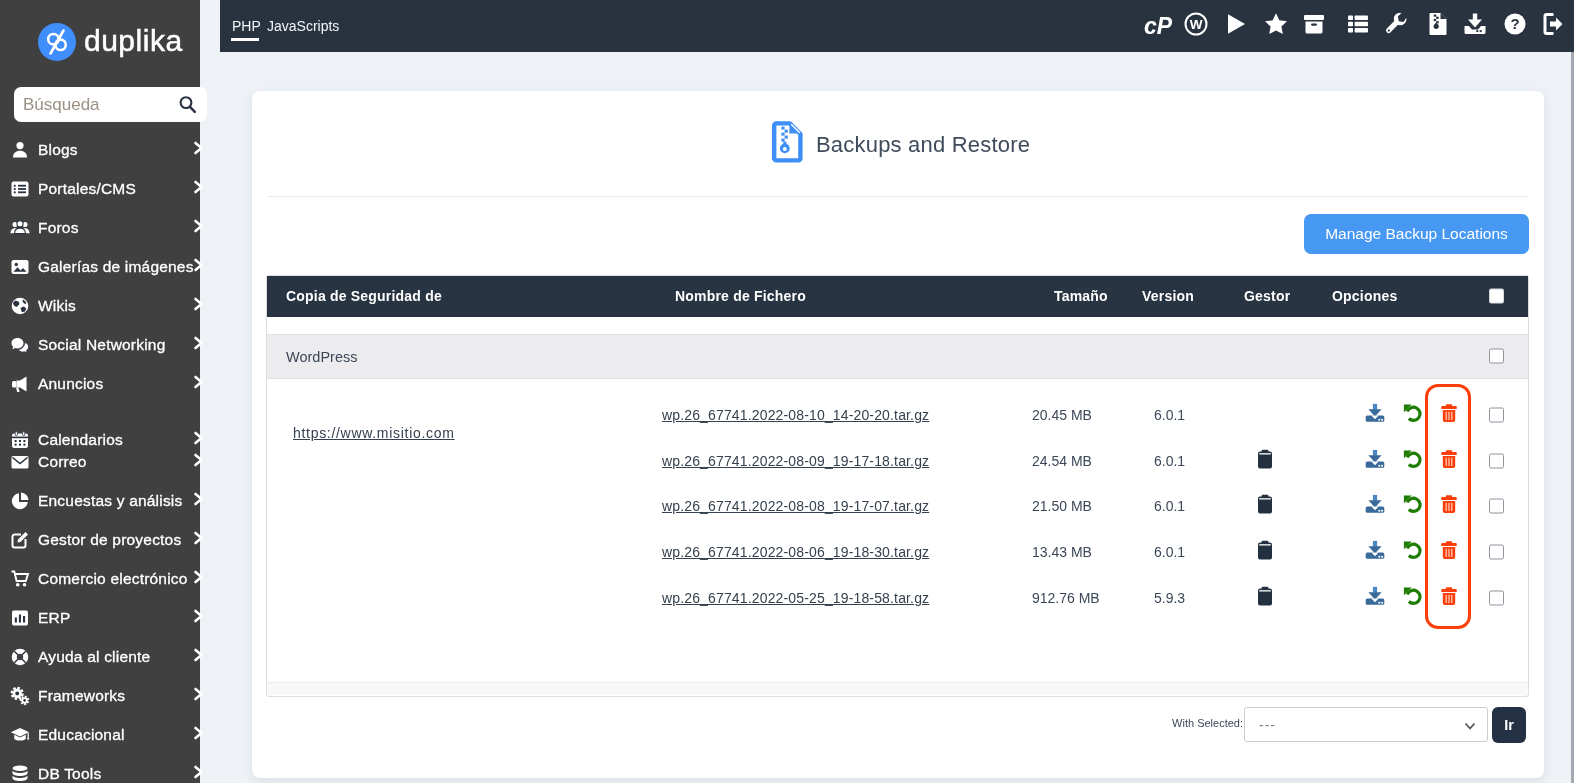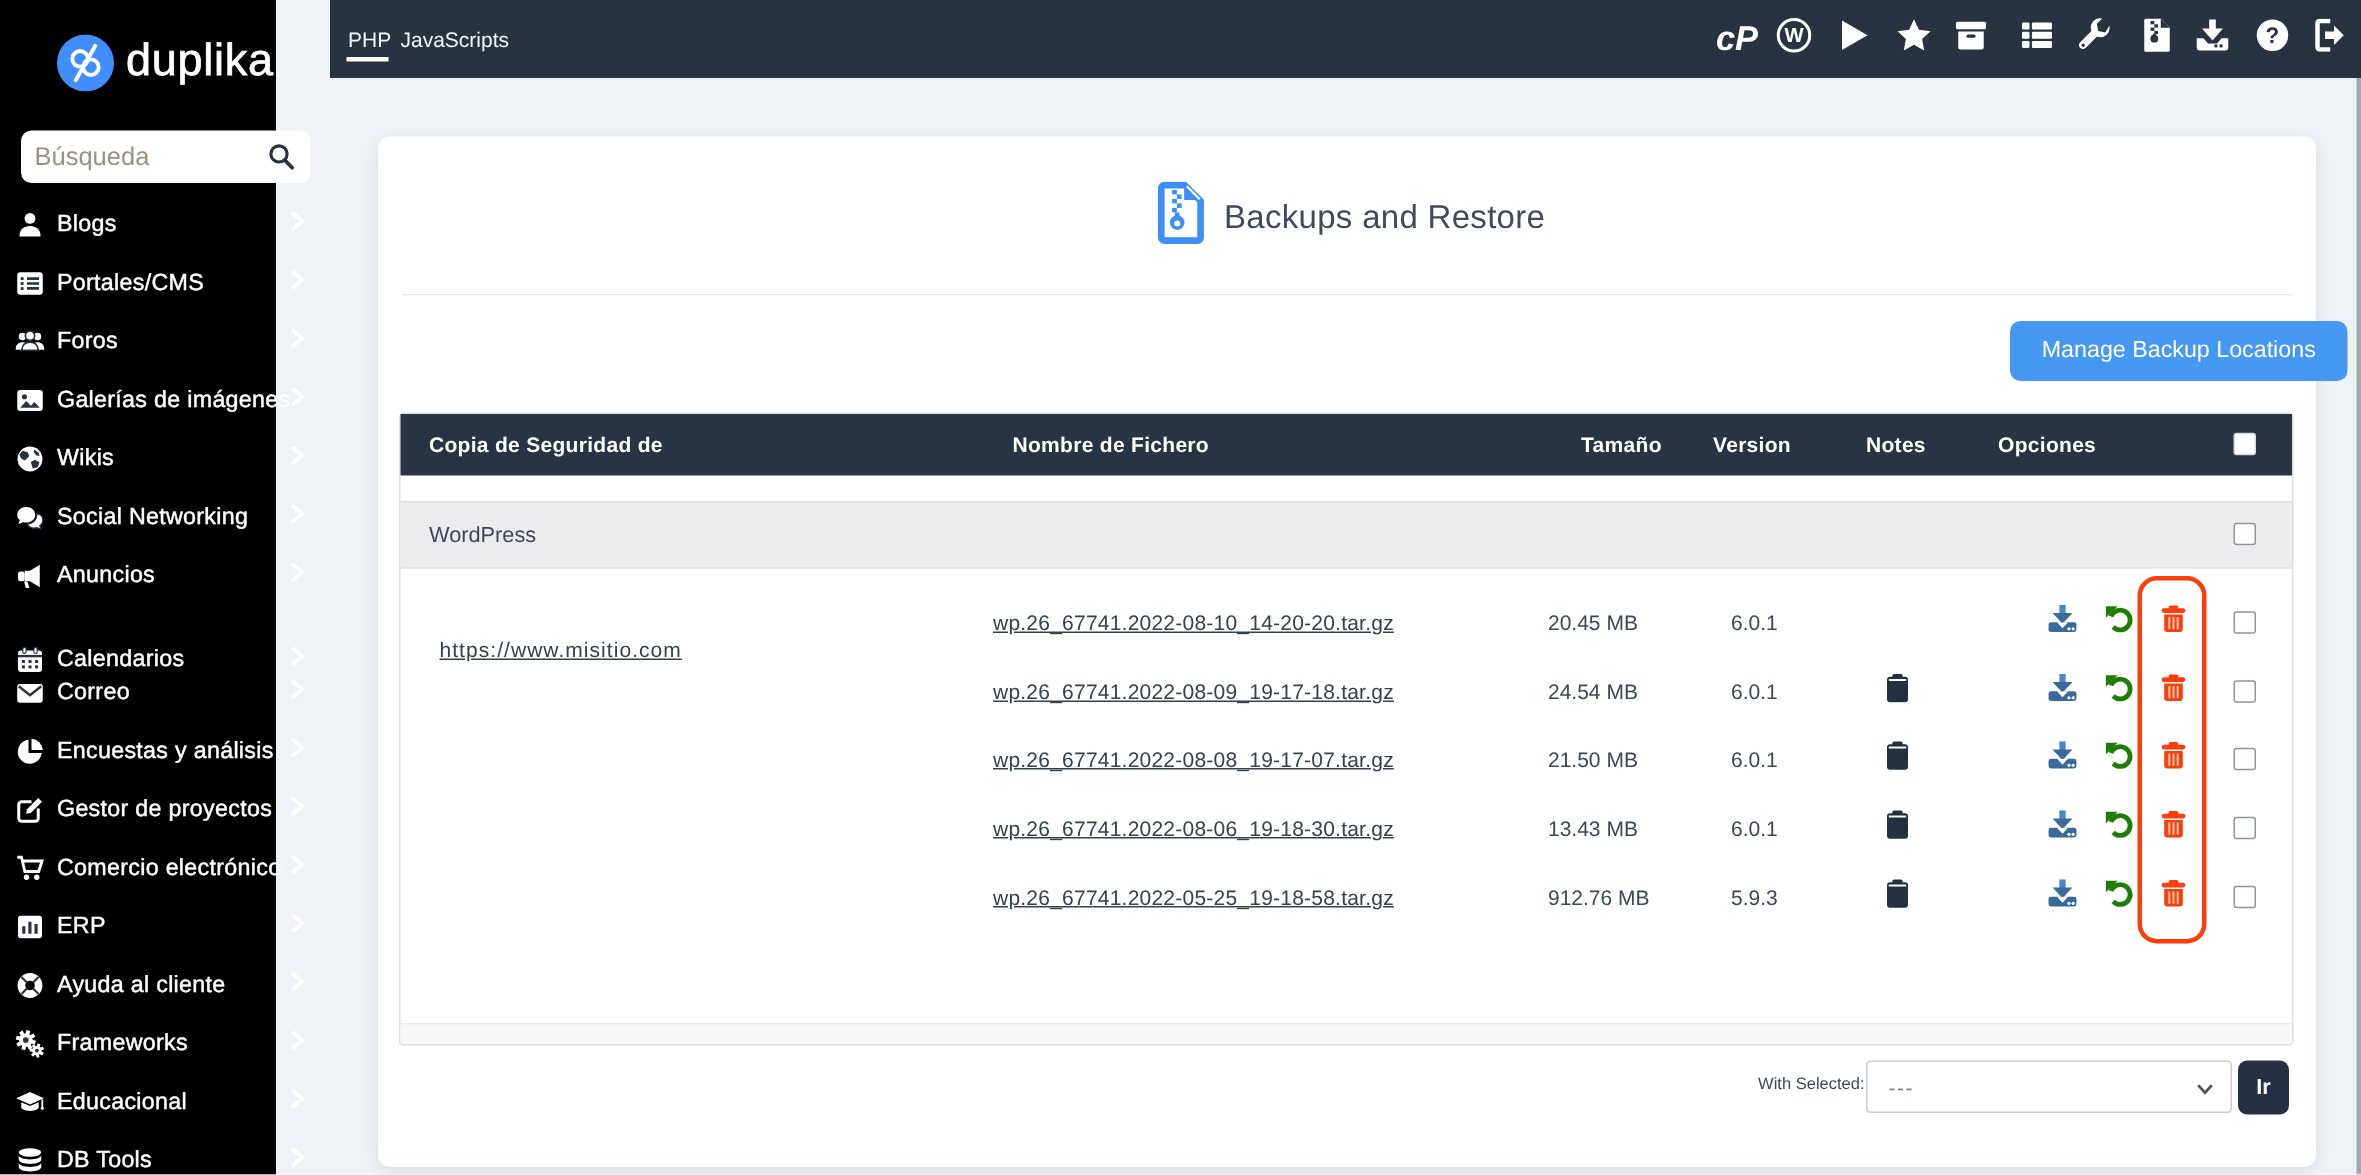--- a/index.html
+++ b/index.html
@@ -1,19 +1,19 @@
 <!DOCTYPE html>
 <html><head>
 <meta charset="utf-8">
 <style>
 * { margin:0; padding:0; box-sizing:border-box; }
 html,body { width:1574px; height:783px; overflow:hidden; }
 body { font-family:"Liberation Sans", sans-serif; background:#eef2f6; position:relative; }
 
-#sidebar { position:absolute; left:0; top:0; width:184px; height:783px; background:#000000; z-index:5; }
+#sidebar { position:absolute; left:0; top:0; width:200px; height:783px; background:#404040; z-index:5; }
 #logo { position:absolute; left:38px; top:23px; }
 #logotext { position:absolute; left:84px; top:24px; color:#fff; font-size:30px; font-weight:400; letter-spacing:0.5px; -webkit-text-stroke:0.5px #fff; }
 #search { position:absolute; left:14px; top:87px; width:193px; height:35px; background:#fff; border-radius:7px; }
 #search span { position:absolute; left:9px; top:8px; font-size:17px; color:#9b9184; }
 #search svg { position:absolute; right:9px; top:7px; }
 .mi { position:absolute; left:0; width:220px; height:39px; color:#fff; }
 .mi .ic { position:absolute; left:10px; top:50%; transform:translateY(-50%); width:20px; height:20px; }
 .mi .lb { position:absolute; left:38px; top:50%; transform:translateY(-50%); font-size:15.5px; letter-spacing:0.2px; white-space:nowrap; -webkit-text-stroke:0.3px #fff; }
 .mi .ch { position:absolute; left:193px; top:50%; transform:translateY(-50%); }
 
@@ -21,21 +21,21 @@
 .tab { position:absolute; top:18px; color:#f2f5f8; font-size:14px; }
 #tabphp { left:12px; }
 #tabphp::after { content:""; position:absolute; left:-1px; right:2px; bottom:-7px; height:3px; background:#fff; }
 #tabjs { left:47px; }
 .tico { position:absolute; top:50%; transform:translate(-50%,-50%); }
 
 #card { position:absolute; left:252px; top:91px; width:1292px; height:687px; background:#fff; border-radius:8px; box-shadow:0 3px 10px rgba(40,60,90,0.10); }
 #title { position:absolute; left:816px; top:132px; font-size:22px; color:#3f4b5b; letter-spacing:0.2px; }
 #titleicon { position:absolute; left:771px; top:121px; }
 #hr1 { position:absolute; left:268px; top:196px; width:1260px; height:1px; background:#e9e9eb; }
-#mbl { position:absolute; left:1304px; top:214px; width:225px; height:40px; background:#4698f2; border-radius:7px; color:#fff; font-size:15.5px; text-align:center; line-height:40px;margin-left:36px; }
+#mbl { position:absolute; left:1304px; top:214px; width:225px; height:40px; background:#4698f2; border-radius:7px; color:#fff; font-size:15.5px; text-align:center; line-height:40px; }
 
 #twrap { position:absolute; left:266px; top:275px; width:1263px; height:422px; border:1px solid #dcdee1; border-radius:3px; background:#fff; }
 #thead { position:absolute; left:0; top:0; width:100%; height:41px; background:#283442; }
 .th { position:absolute; top:50%; transform:translateY(-50%); color:#fff; font-weight:700; font-size:14px; letter-spacing:0.2px; }
 #grayrow { position:absolute; left:0; top:58px; width:100%; height:45px; background:#ececee; border-top:1px solid #e2e2e5; border-bottom:1px solid #e2e2e5; }
 #grayrow .lb { position:absolute; left:19px; top:50%; transform:translateY(-50%); font-size:14.5px; color:#3c4858; }
 .cell { position:absolute; transform:translateY(-50%); font-size:14px; color:#3c4858; white-space:nowrap; }
 a.lnk { color:#35414e; text-decoration:underline; letter-spacing:0.15px; }
 a.lnk2 { color:#35414e; text-decoration:underline; letter-spacing:0.7px; }
 .cbx { position:absolute; width:15px; height:15px; border:1.5px solid #8d959d; border-radius:2px; background:#fff; transform:translateY(-50%); }
@@ -379,21 +379,21 @@
 </svg></div>
 <div id="title">Backups and Restore</div>
 <div id="hr1"></div>
 <div id="mbl">Manage Backup Locations</div>
 <div id="twrap">
   <div id="thead"></div>
   <span class="th" style="left:19px;top:20px">Copia de Seguridad de</span>
   <span class="th" style="left:408px;top:20px">Nombre de Fichero</span>
   <span class="th" style="left:787px;top:20px">Tamaño</span>
   <span class="th" style="left:875px;top:20px">Version</span>
-  <span class="th" style="left:977px;top:20px">Notes</span>
+  <span class="th" style="left:977px;top:20px">Gestor</span>
   <span class="th" style="left:1065px;top:20px">Opciones</span>
   <span class="cbx" style="left:1222px;top:20px;border-color:#d6dade;"></span>
   <div id="grayrow">
       <span class="lb">WordPress</span>
     </div>
   <span class="cbx" style="left:1222px;top:80px"></span>
   <span class="cell" style="left:26px;top:157px"><a class="lnk2" href="#">https://www.misitio.com</a></span>
   <span class="cell" style="left:395px;top:139px"><a class="lnk" href="#">wp.26_67741.2022-08-10_14-20-20.tar.gz</a></span>
   <span class="cell" style="left:765px;top:139px">20.45 MB</span>
   <span class="cell" style="left:887px;top:139px">6.0.1</span>

